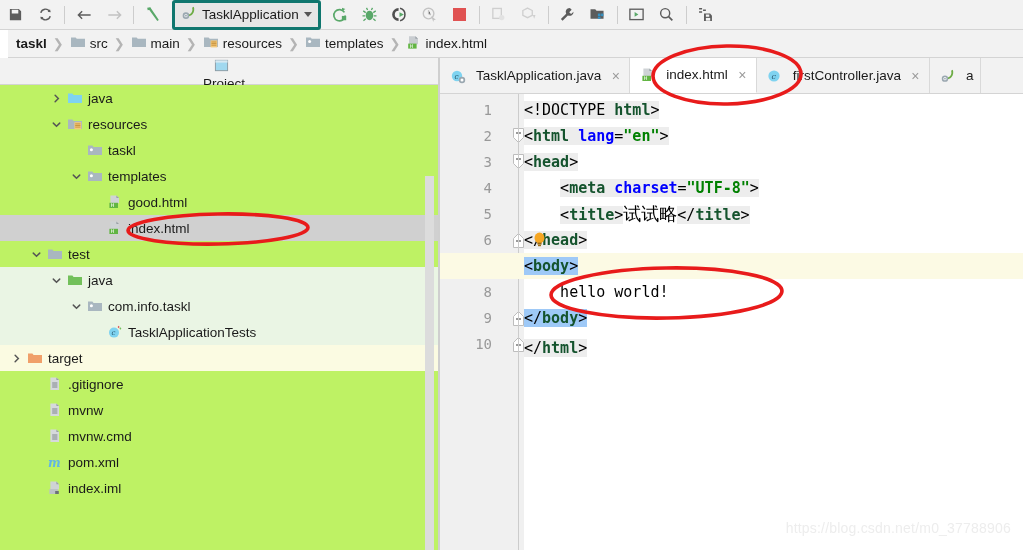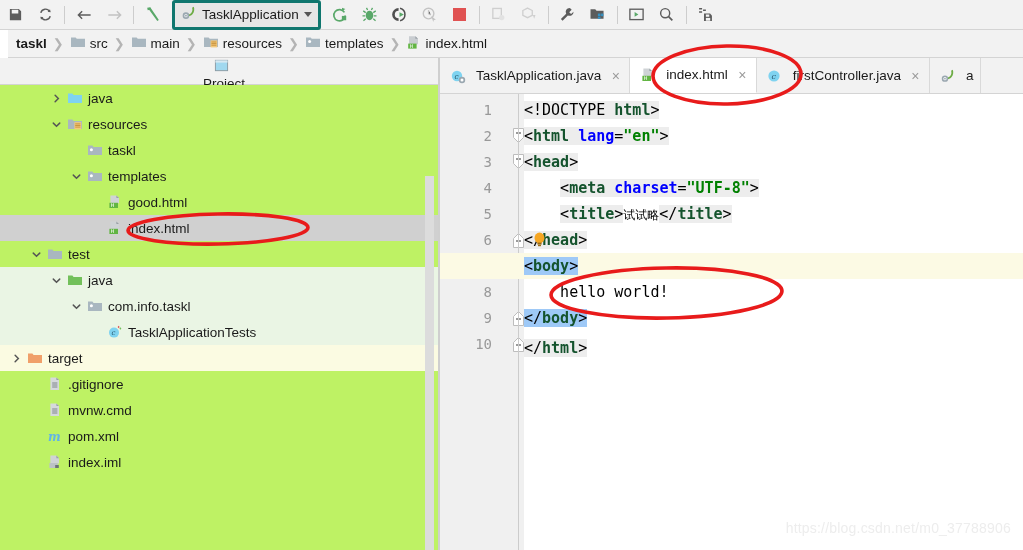--- a/index.html
+++ b/index.html
@@ -126,21 +126,21 @@
     position:absolute;left:84px;height:26px;line-height:26px;
     font-family:"DejaVu Sans Mono", monospace;font-size:15px;white-space:pre;
   }
   .hl-row-cur{position:absolute;left:0;width:583px;height:26px;background:#fcfae4;}
   .tagbg{background:#ededed;}
   .bluebg{background:#9ec9f7;}
   .tg{color:#14532d;font-weight:bold;}
   .attr{color:#0000ff;font-weight:bold;}
   .val{color:#008000;font-weight:bold;}
   .pln{color:#000000;}
-  .cjk{color:#000000;font-weight:normal;font-family:"DejaVu Sans", sans-serif;font-size:12px;}
+  .cjk{color:#000000;font-weight:normal;font-family:"DejaVu Sans", sans-serif;font-size:18px;}
   .bulb{position:absolute;width:13px;height:14px;}
 
   
   .annot{position:absolute;pointer-events:none;}
   .watermark{
     position:absolute;right:12px;bottom:14px;font-size:14px;color:#ededed;
     font-family:"Liberation Sans", sans-serif;letter-spacing:.2px;
   }
 </style>
 </head>
@@ -511,20 +511,31 @@
         </div>
         <div class="trow" style="padding-left: 30px;">
           <span class="arrow"></span>
           <span class="ticon">
             <svg width="16" height="16" viewBox="0 0 16 16">
               <path fill="#d6d9dc" d="M3.4 1.4h6l2.6 2.6v10H3.4z"></path>
               <path fill="#9aa0a6" d="M9.4 1.4l2.6 2.6H9.4z"></path>
               <path stroke="#7e868c" stroke-width="1" d="M5.2 7h5.2M5.2 9h5.2M5.2 11h5.2"></path>
             </svg>
           </span>
+          <span class="tlabel">mvnw</span>
+        </div>
+        <div class="trow" style="padding-left: 30px;">
+          <span class="arrow"></span>
+          <span class="ticon">
+            <svg width="16" height="16" viewBox="0 0 16 16">
+              <path fill="#d6d9dc" d="M3.4 1.4h6l2.6 2.6v10H3.4z"></path>
+              <path fill="#9aa0a6" d="M9.4 1.4l2.6 2.6H9.4z"></path>
+              <path stroke="#7e868c" stroke-width="1" d="M5.2 7h5.2M5.2 9h5.2M5.2 11h5.2"></path>
+            </svg>
+          </span>
           <span class="tlabel">mvnw.cmd</span>
         </div>
         <div class="trow" style="padding-left: 30px;">
           <span class="arrow"></span>
           <span class="ticon">
             <svg width="16" height="16" viewBox="0 0 16 16">
               <text x="1" y="12.6" font-size="12" fill="#62b5e5" font-family="DejaVu Serif" font-style="italic" font-weight="bold">m</text>
             </svg>
           </span>
           <span class="tlabel">pom.xml</span>

